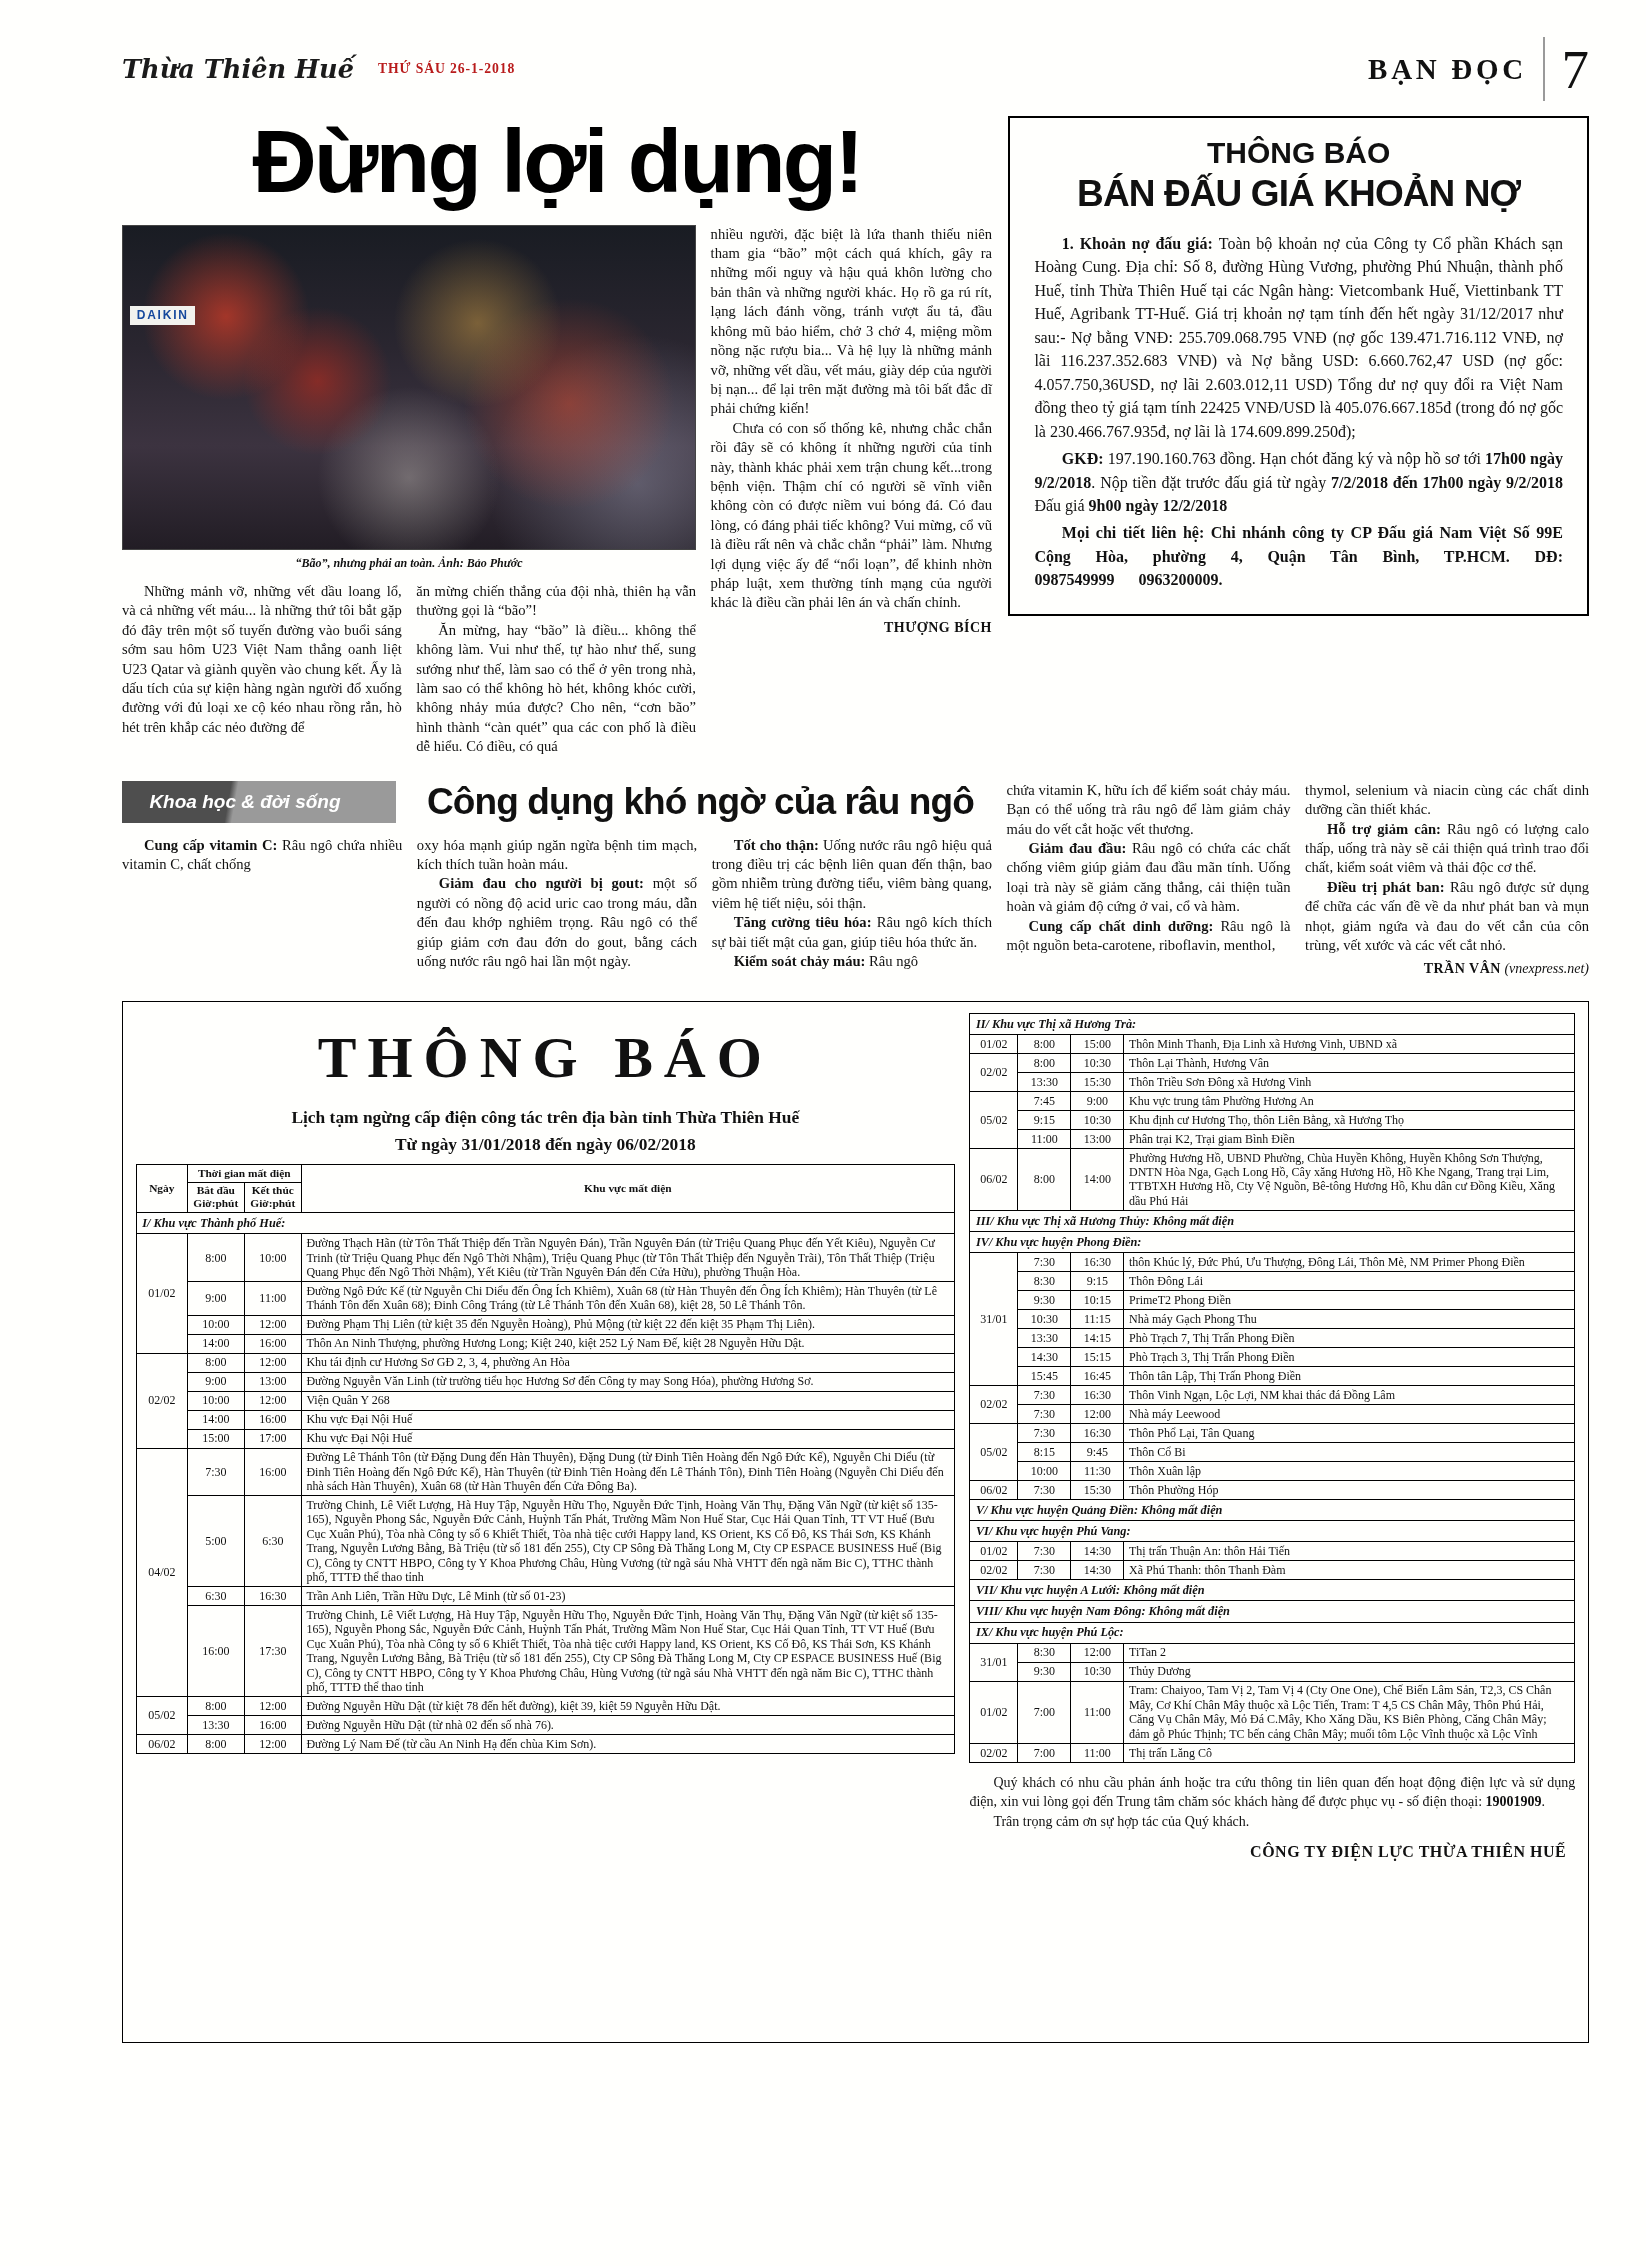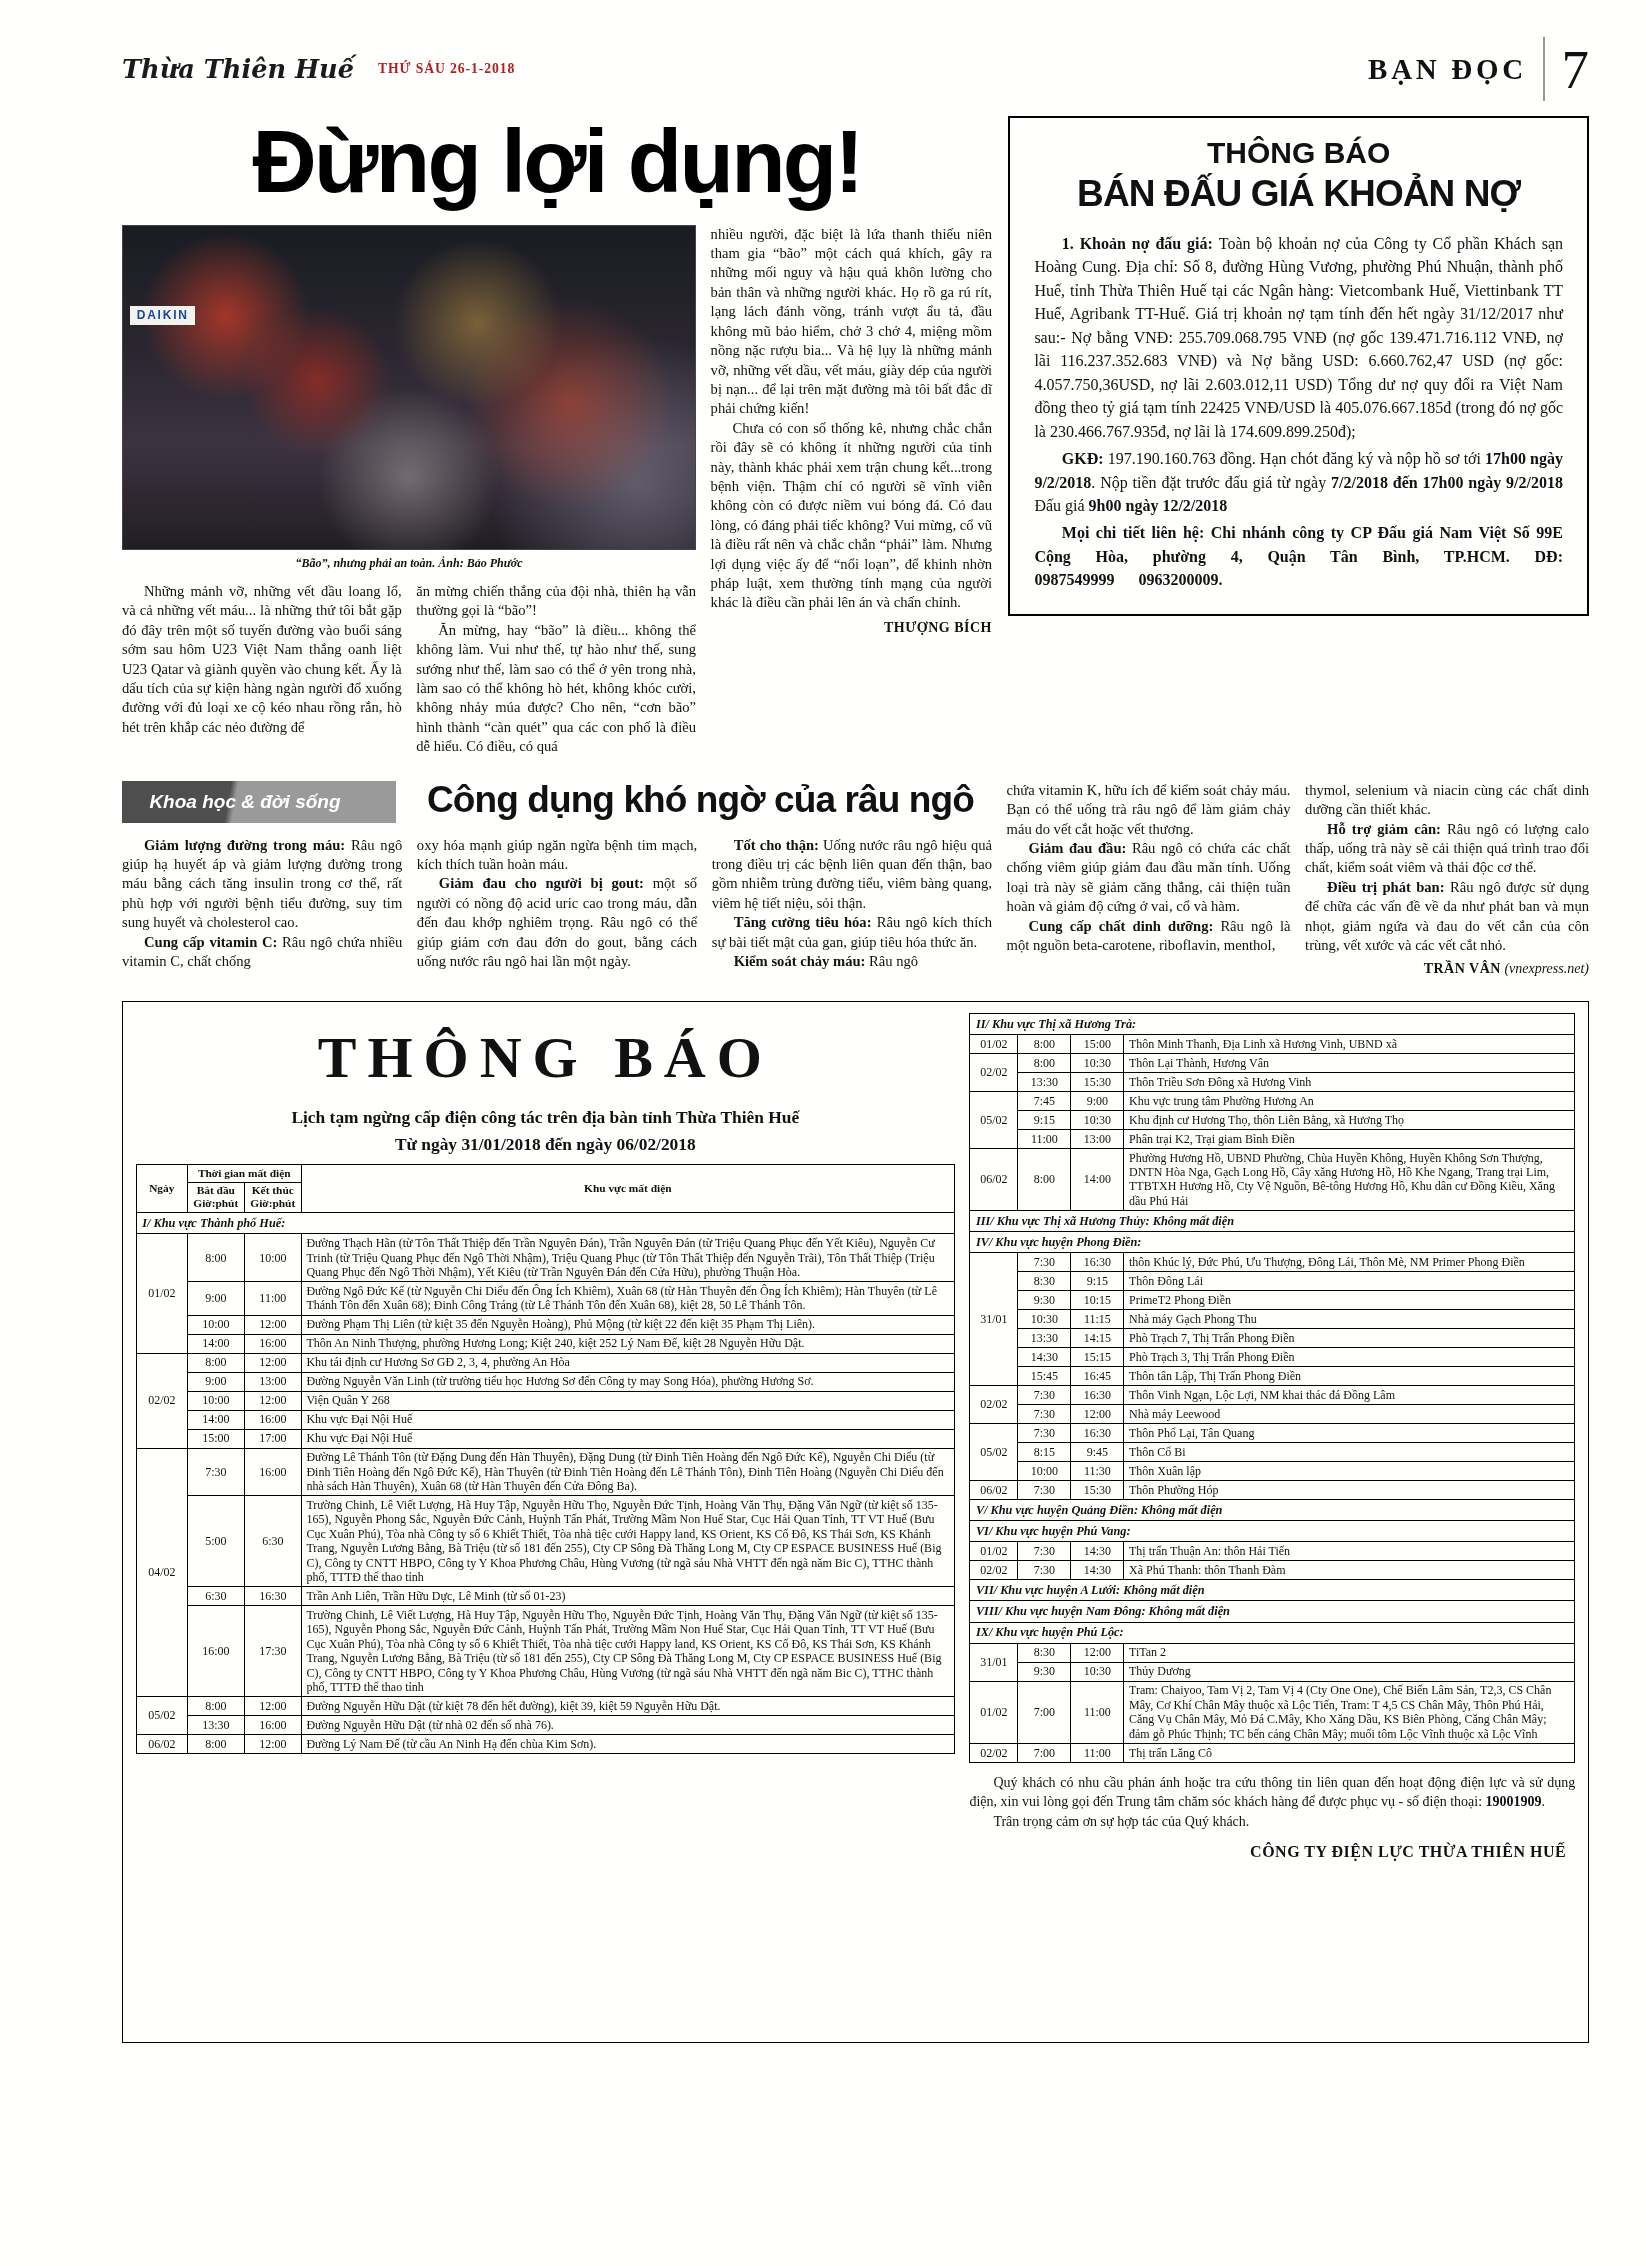--- a/index.html
+++ b/index.html
@@ -53,21 +53,21 @@
   
   .auction-box{flex:1;border:2.7px solid #000;padding:16.4px 24px 18.3px;align-self:flex-start;box-sizing:border-box;}
   .auction-title1{font-family:"Liberation Sans","DejaVu Sans",sans-serif;font-weight:bold;font-size:30px;text-align:center;margin:1.8px 0 3.7px;}
   .auction-title2{font-family:"Liberation Sans","DejaVu Sans",sans-serif;font-weight:bold;font-size:37px;text-align:center;margin:0 0 16.4px;letter-spacing:-0.9px;}
   .auction-body p{margin:0 0 3.7px;font-size:16px;line-height:1.47;text-align:justify;text-indent:27.4px;}
   
   .science{display:flex;gap:14.6px;margin-top:24px;}
   .science-left{width:870px;flex:0 0 auto;}
   .science-right{flex:1;display:flex;gap:14.6px;min-width:0;}
   .science-right .txtcol{flex:1;min-width:0;}
-  .science-head{display:flex;align-items:flex-start;gap:12.8px;margin-bottom:12.8px;}
+  .science-head{display:flex;align-items:center;gap:12.8px;margin-bottom:12.8px;}
   .science-label{
     width:274px;box-sizing:border-box;padding:10px 12.8px 10px 27.4px;color:#fff;
     font-family:"Liberation Sans",sans-serif;font-style:italic;font-weight:bold;font-size:19px;
     background:linear-gradient(100deg,#4e4e4e 0,#4e4e4e 108px,#9a9a9a 115px,#9a9a9a 100%);
   }
   .science-title{flex:1;text-align:center;font-family:"Liberation Sans","DejaVu Sans",sans-serif;font-weight:bold;font-size:37px;line-height:1.02;letter-spacing:-0.9px;}
   .science-cols{display:flex;gap:14.6px;}
   .science-cols .txtcol{flex:1;min-width:0;}
   .sci-sig{text-align:right;margin-top:5.5px;font-size:14px;}
   .sci-sig b{letter-spacing:0.5px;}
@@ -151,21 +151,20 @@
   </div>
 
   <section class="science">
     <div class="science-left">
       <div class="science-head">
         <div class="science-label">Khoa học &amp; đời sống</div>
         <div class="science-title">Công dụng khó ngờ của râu ngô</div>
       </div>
       <div class="science-cols">
         <div class="txtcol">
-            <p><b>Giảm lượng đường trong máu:</b> Râu ngô giúp hạ huyết áp và giảm lượng đường trong máu bằng cách tăng insulin trong cơ thể, rất phù hợp với người bệnh tiểu đường, suy tim sung huyết và cholesterol cao.</p>
             <p><b>Cung cấp vitamin C:</b> Râu ngô chứa nhiều vitamin C, chất chống</p>
           </div>
         <div class="txtcol cont">
             <p>oxy hóa mạnh giúp ngăn ngừa bệnh tim mạch, kích thích tuần hoàn máu.</p>
             <p><b>Giảm đau cho người bị gout:</b> một số người có nồng độ acid uric cao trong máu, dẫn đến đau khớp nghiêm trọng. Râu ngô có thể giúp giảm cơn đau đớn do gout, bằng cách uống nước râu ngô hai lần một ngày.</p>
           </div>
         <div class="txtcol">
             <p><b>Tốt cho thận:</b> Uống nước râu ngô hiệu quả trong điều trị các bệnh liên quan đến thận, bao gồm nhiễm trùng đường tiểu, viêm bàng quang, viêm hệ tiết niệu, sỏi thận.</p>
             <p><b>Tăng cường tiêu hóa:</b> Râu ngô kích thích sự bài tiết mật của gan, giúp tiêu hóa thức ăn.</p>
             <p><b>Kiểm soát chảy máu:</b> Râu ngô</p>

